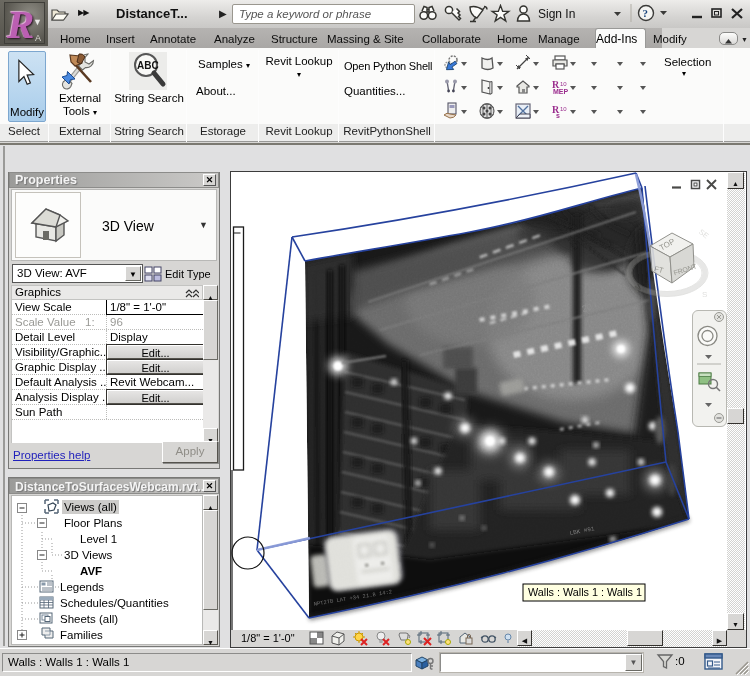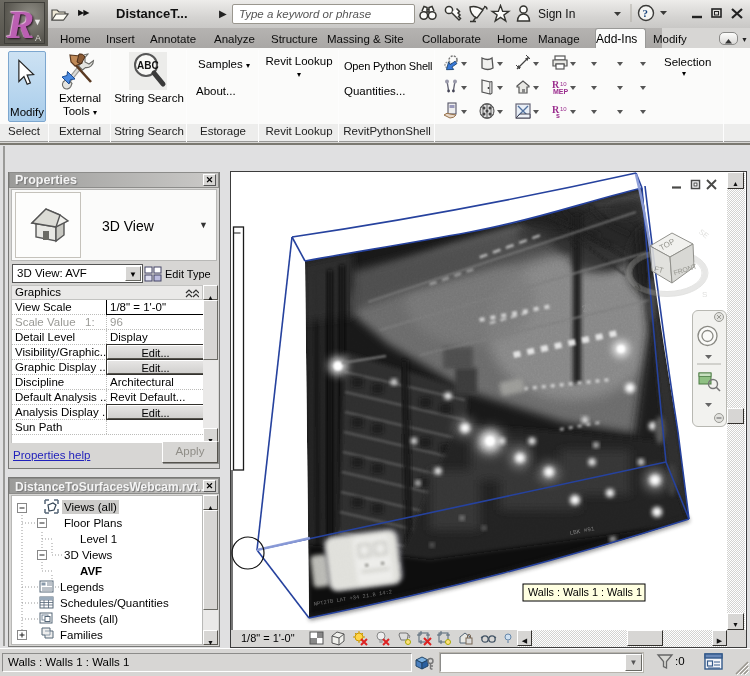--- a/index.html
+++ b/index.html
@@ -707,26 +707,22 @@
           <span class="ebtn">Edit...</span>
         </span>
       </div>
     <div class="prow">
         <span class="pn">Graphic Display ...</span>
         <span class="pv">
           <span class="ebtn">Edit...</span>
         </span>
       </div>
     <div class="prow">
-        <span class="pn">Discipline</span>
-        <span class="pv">Architectural</span>
-      </div>
-    <div class="prow">
         <span class="pn">Default Analysis ...</span>
-        <span class="pv">Revit Default...</span>
+        <span class="pv">Revit Webcam...</span>
       </div>
     <div class="prow">
         <span class="pn">Analysis Display ...</span>
         <span class="pv">
           <span class="ebtn">Edit...</span>
         </span>
       </div>
     <div class="prow">
         <span class="pn">Sun Path</span>
         <span class="pv"></span>

